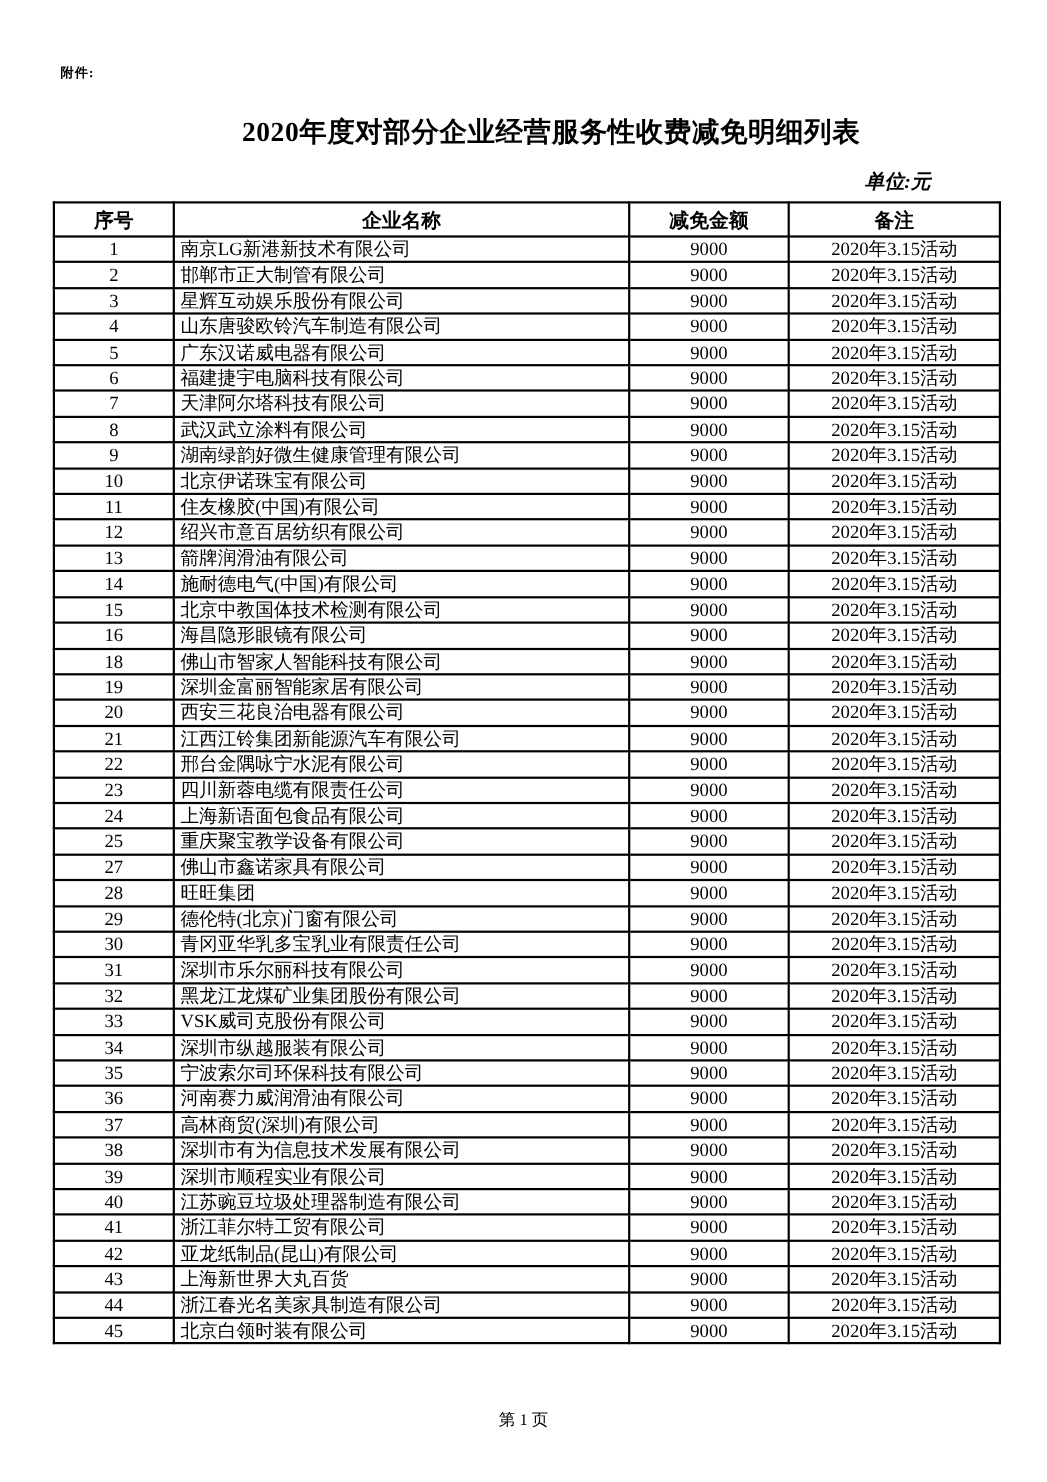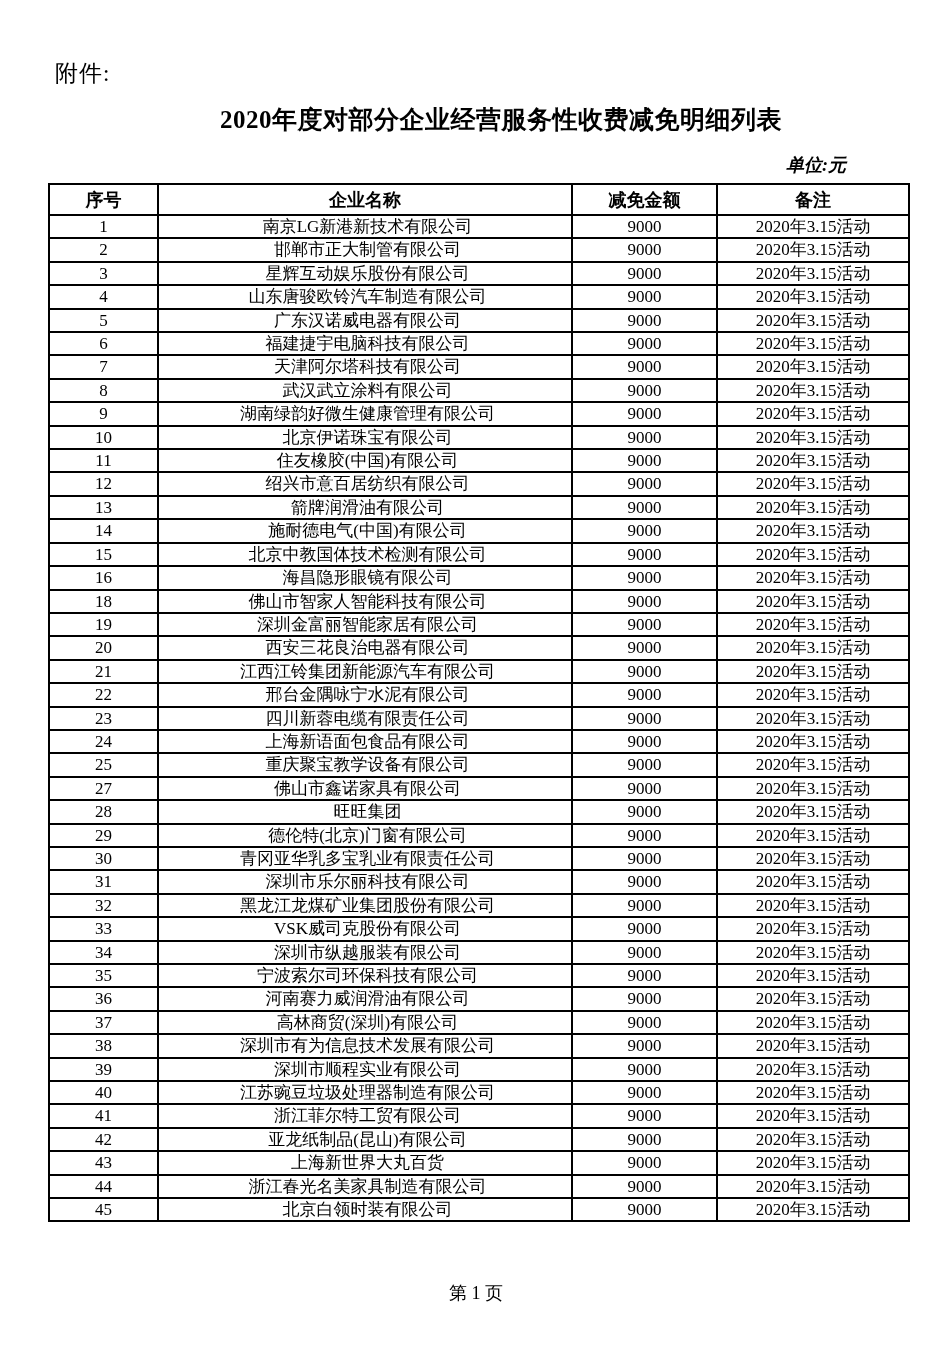--- a/index.html
+++ b/index.html
@@ -13,22 +13,22 @@
     height: 1347px;
     background: #ffffff;
     color: #000000;
     font-family: "Liberation Serif", "DejaVu Serif", serif;
     overflow: hidden;
   }
   .attachment-label {
     position: absolute;
     left: 55px;
     top: 58px;
-    font-size: 23px;
-    font-weight: normal;
+    font-size: 12px;
+    font-weight: bold;
     letter-spacing: 1px;
   }
   .doc-title {
     position: absolute;
     left: 0;
     top: 103px;
     width: 100%;
     text-align: center;
     font-size: 25px;
     font-weight: bold;
@@ -68,30 +68,30 @@
   .fee-table td {
     height: 21.4px;
     line-height: 21.4px;
     font-weight: normal;
   }
   .col-no     { width: 107px; }
   .col-name   { width: 412px; }
   .col-amount { width: 143px; }
   .col-remark { width: 190px; margin-left: 48px; }
   .fee-table td.col-name {
-    text-align: center;
+    text-align: left;
     padding-left: 5px;
   }
   .page-footer {
     position: absolute;
     left: 0;
     top: 1281px;
     width: 100%;
     text-align: center;
-    font-size: 18px;
+    font-size: 15px;
   }
 </style>
 </head>
 <body>
 
 <div class="page">
 
   <div class="attachment-label">附件:</div>
 
   <div class="doc-title">2020年度对部分企业经营服务性收费减免明细列表</div>

